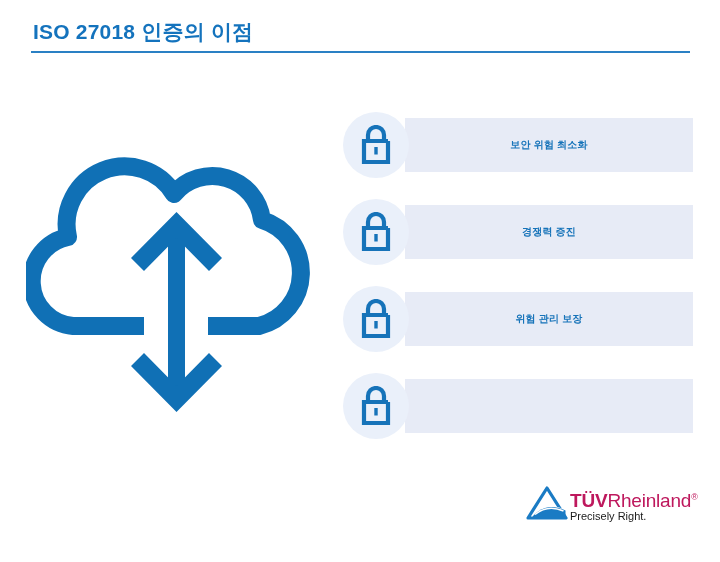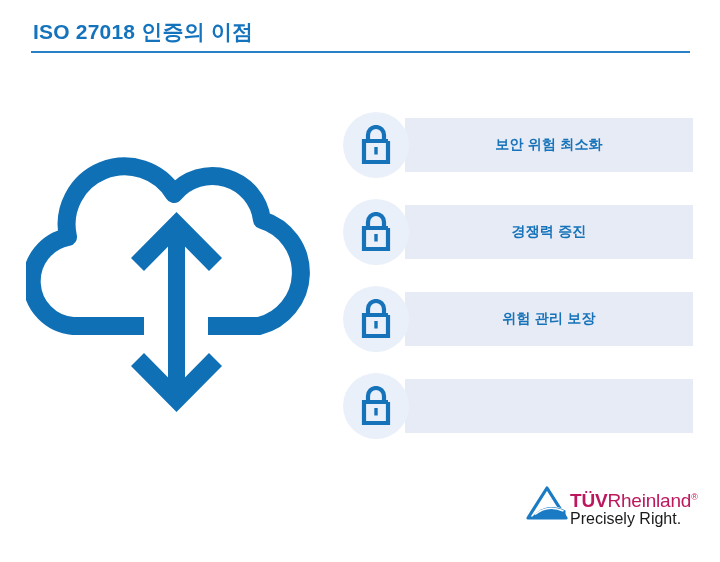--- a/index.html
+++ b/index.html
@@ -83,21 +83,21 @@
   }
   .benefit-label {
     position: absolute;
     left: 62px;
     top: 6px;
     width: 288px;
     height: 54px;
     display: flex;
     align-items: center;
     justify-content: center;
-    font-size: 14px;
+    font-size: 10px;
     font-weight: bold;
     color: #1673b9;
     letter-spacing: 0.2px;
     text-align: center;
   }
   .benefit-icon-wrap {
     position: absolute;
     left: 0;
     top: 0;
     width: 66px;
@@ -145,21 +145,21 @@
     letter-spacing: -0.2px;
   }
   #logo-reg {
     font-size: 9px;
     vertical-align: super;
   }
   #logo-tagline {
     position: absolute;
     left: 46px;
     top: 28px;
-    font-size: 16px;
+    font-size: 11px;
     color: #1a1a1a;
     white-space: nowrap;
   }
 </style>
 </head>
 <body>
 
 <div id="slide">
 
   <div id="header">

